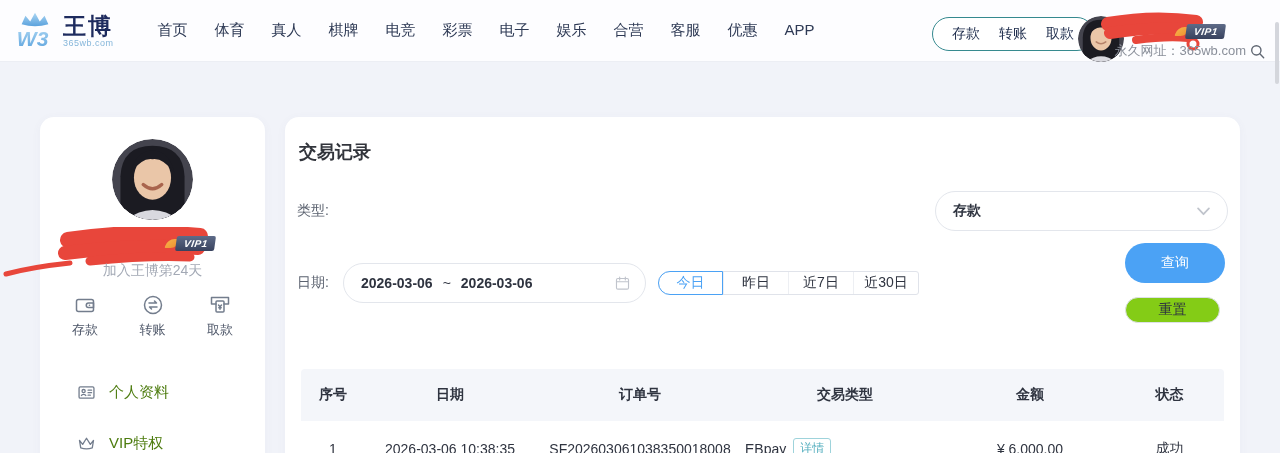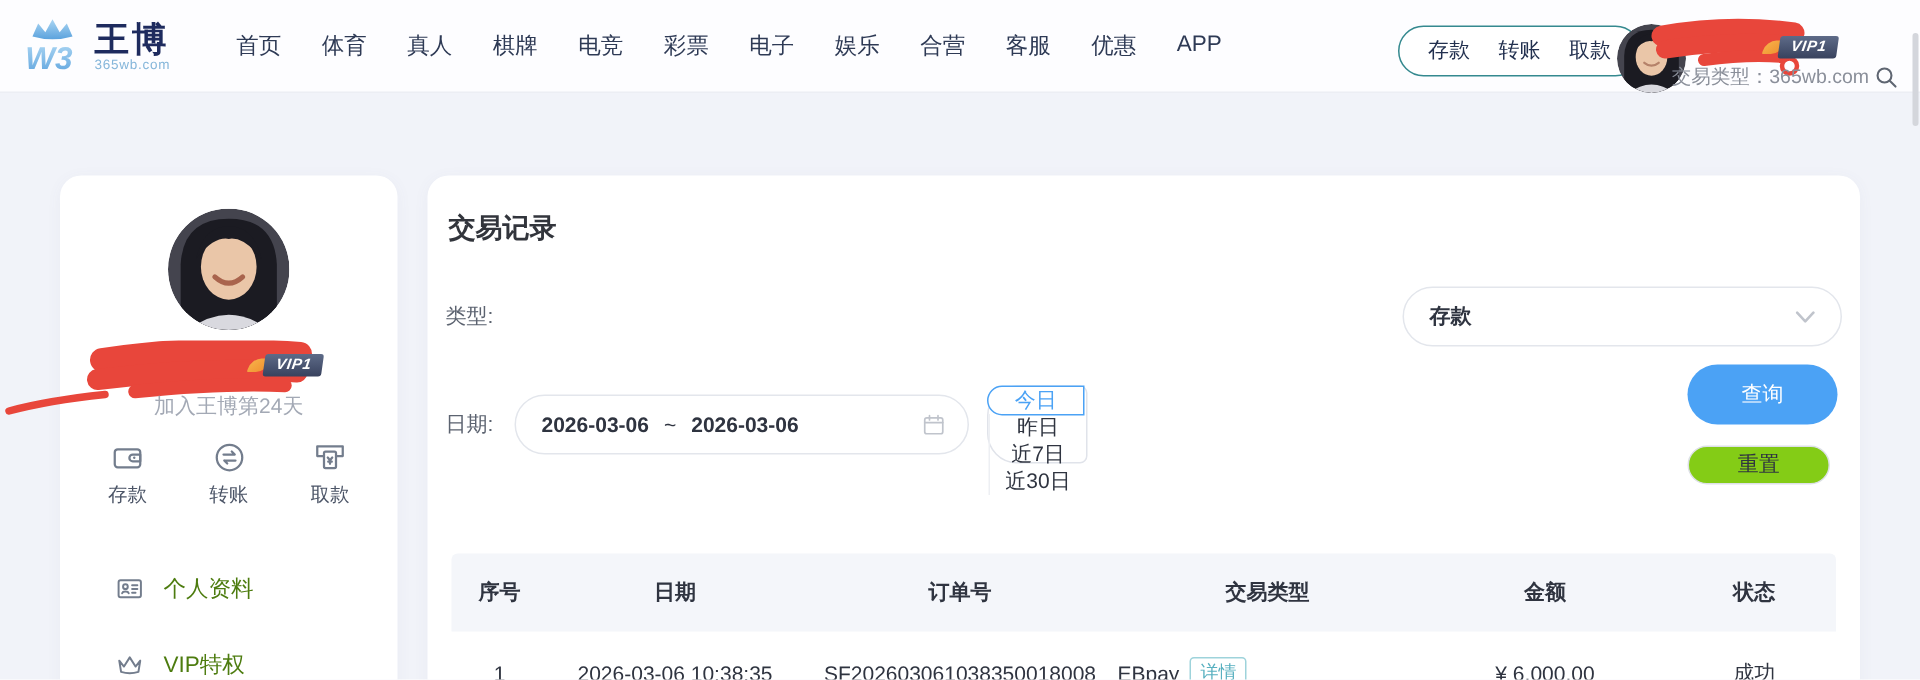--- a/index.html
+++ b/index.html
@@ -62,21 +62,21 @@
   .f-label { font-size:14px; color:#5c6370; width:46px; flex:none; }
   .select-box { width:293px; height:40px; border:1px solid #e3e6ec; border-radius:20px; background:#fff;
                 display:flex; align-items:center; justify-content:space-between; padding:0 17px; cursor:pointer; }
   .select-box .val { font-size:14px; font-weight:700; color:#2f3440; }
   .date-box { width:303px; height:40px; border:1px solid #e3e6ec; border-radius:20px; background:#fff;
               display:flex; align-items:center; padding:0 14px 0 17px; cursor:pointer; }
   .date-box .d { font-size:14px; font-weight:700; color:#2f3440; }
   .date-box .sep { font-size:14px; color:#2f3440; margin:0 10px; }
   .date-box svg { margin-left:auto; }
 
-  .seg { display:flex; height:52px; border:1px solid #e0e3ea; border-radius:20px 5px 5px 20px; margin-left:12px; background:#fff;flex-direction:column; }
+  .seg { display:flex; height:24px; border:1px solid #e0e3ea; border-radius:20px 5px 5px 20px; margin-left:12px; background:#fff; }
   .seg button { width:65px; border:none; background:transparent; font-size:14px; color:#2f3440;
                 border-left:1px solid #edeff3; cursor:pointer; font-family:inherit; }
   .seg button:first-child { border-left:none; }
   .seg button.active { color:#4ba2f5; border:1px solid #4ba2f5; border-radius:20px 0 0 20px;
                        margin:-1px 0 -1px -1px; background:#fff; }
   .btns { margin-left:auto; display:flex; gap:14px; padding-right:3px;flex-direction:column; }
   .btn-query { width:100px; height:40px; border:none; border-radius:20px; background:#4ba2f5; color:#fff;
                font-size:14px; cursor:pointer; font-family:inherit; }
   .btn-reset { width:95px; height:26px; border:1px solid #dde0e7; border-radius:20px; background:#84cc16; color:#2f3440;
                font-size:14px; cursor:pointer; font-family:inherit; }
@@ -160,21 +160,21 @@
       <path class="scribble-path" stroke-width="8" d="M38 29 Q68 25 90 27"></path>
       <circle cx="95" cy="33" r="5" stroke="#e8463b" stroke-width="3" fill="none"></circle>
     </svg>
 
     <span class="vip-badge hdr-vip">
       <i class="flame"></i>
       <span class="tag">VIP1</span>
     </span>
 
     <div class="perm-url">
-      <span>交易类型：365wb.com</span>
+      <span>永久网址：365wb.com</span>
       <svg width="17" height="17" viewBox="0 0 22 22">
         <circle cx="9.5" cy="9.5" r="6" stroke="#5f6672" stroke-width="1.8" fill="none"></circle>
         <path d="M14 14 L19 19" stroke="#5f6672" stroke-width="1.8" stroke-linecap="round"></path>
       </svg>
     </div>
   </div>
 </div>
 
 <div class="scrollbar-thumb"></div>
 

